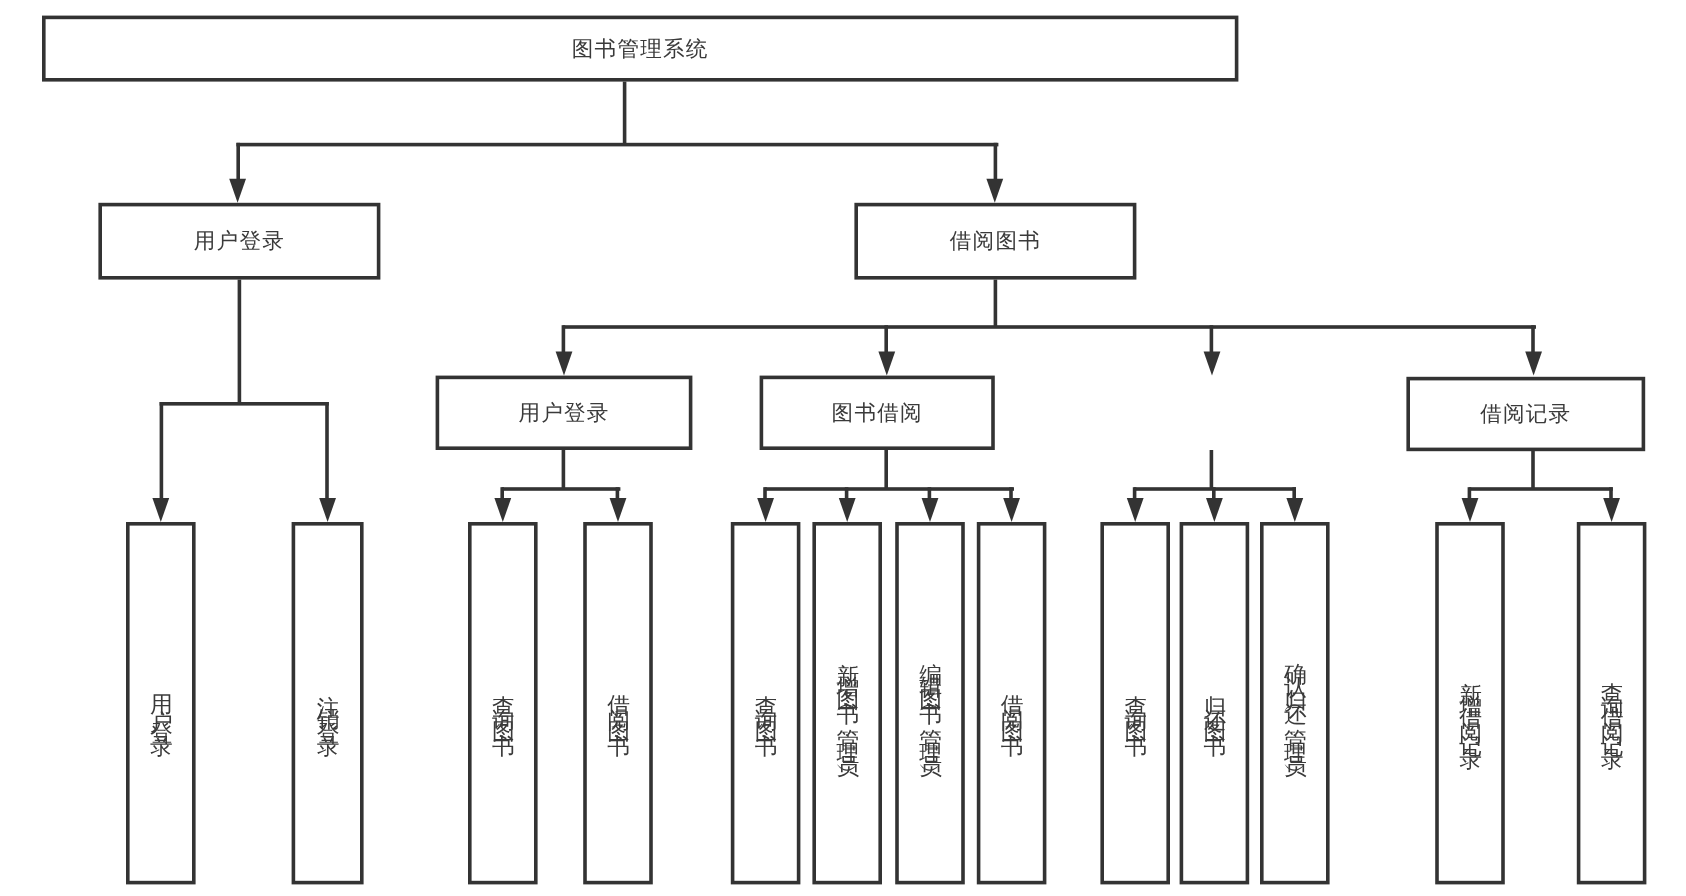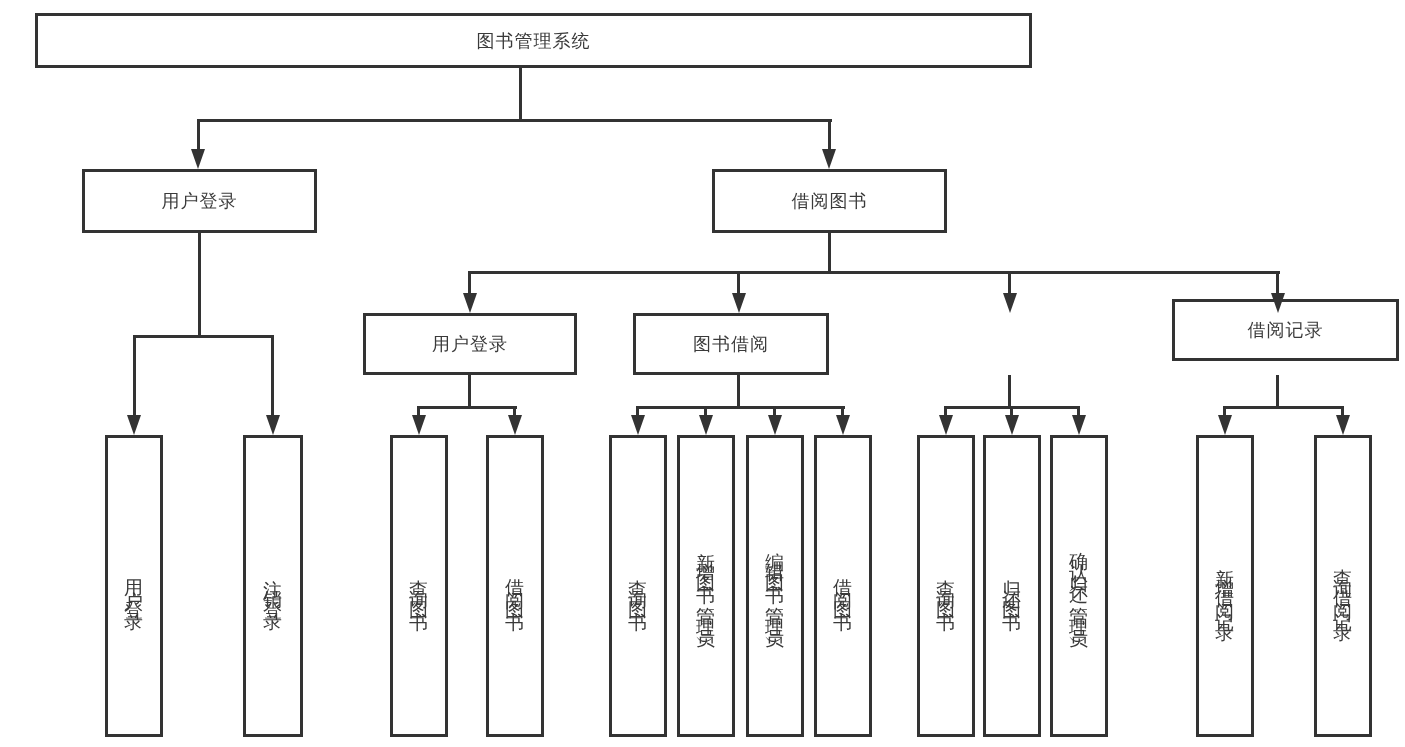--- a/index.html
+++ b/index.html
@@ -73,21 +73,21 @@
   <div class="hbox lv2" style="left:712px;top:169px;width:235px">
     <span>借阅图书</span>
   </div>
 
   <div class="hbox lv3" style="left:363px;top:313px;width:214px">
     <span>用户登录</span>
   </div>
   <div class="hbox lv3" style="left:633px;top:313px;width:196px">
     <span>图书借阅</span>
   </div>
-  <div class="hbox lv3" style="left:1172px;top:299px;width:227px">
+  <div class="hbox lv3" style="left:1172px;top:314px;width:199px">
     <span>借阅记录</span>
   </div>
 
   <div class="leaf" style="left:105px;width:58px">
     <span class="vtext">用户登录</span>
   </div>
   <div class="leaf" style="left:243px;width:60px">
     <span class="vtext">注销登录</span>
   </div>
 

